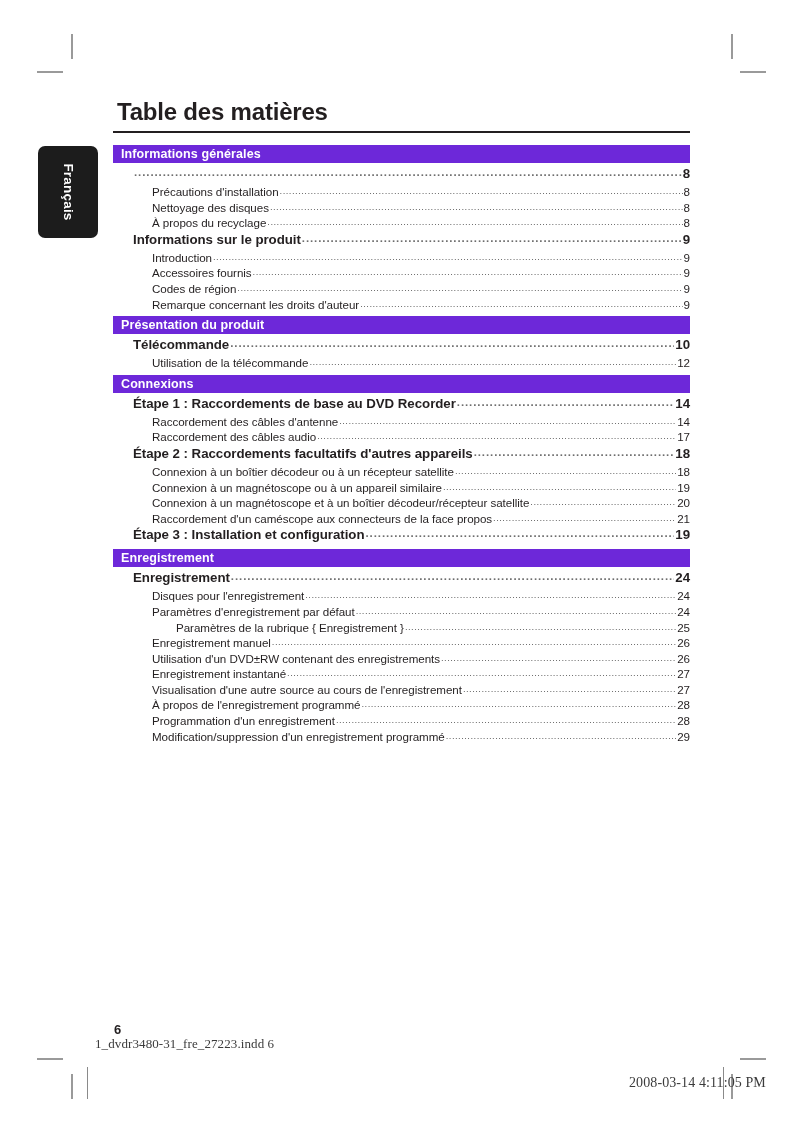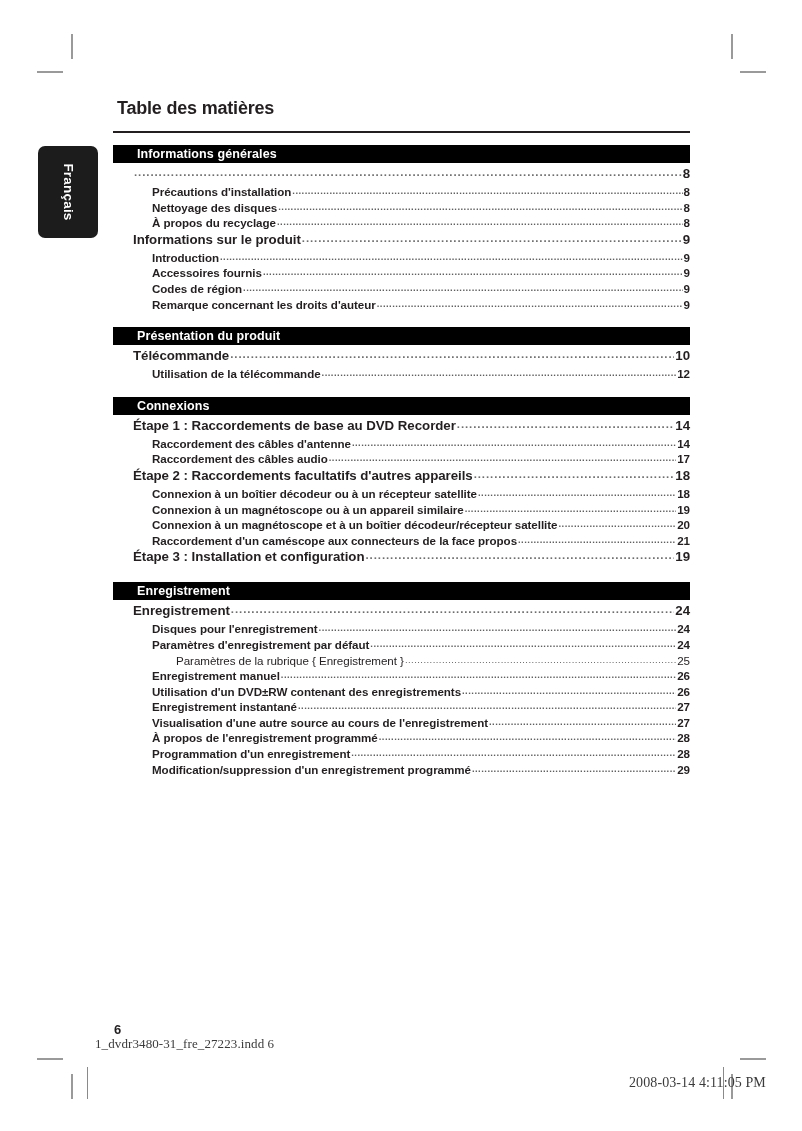--- a/index.html
+++ b/index.html
@@ -56,21 +56,21 @@
     letter-spacing: 0.2px;
     transform: rotate(90deg);
     transform-origin: 30px 30px;
   }
 
   
   #page-title {
     position: absolute;
     left: 117px;
     top: 98px;
-    font-size: 18px;
+    font-size: 24px;
     font-weight: bold;
     letter-spacing: -0.2px;
     color: #231f20;
     text-align: center;
   }
   #title-rule {
     position: absolute;
     left: 113px;
     top: 131px;
     width: 577px;
@@ -82,24 +82,24 @@
   #toc {
     position: absolute;
     left: 113px;
     top: 145px;
     width: 577px;
   }
 
   .section { margin: 0; }
 
   .section-bar {
-    background: #000000;
+    background: #6d28d9;
     height: 18px;
     line-height: 18px;
-    padding-left: 24px;
+    padding-left: 8px;
     box-sizing: border-box;
     color: #ffffff;
     font-size: 12.5px;
     font-weight: bold;
     letter-spacing: 0.1px;
   }
 
   .entries { padding-top: 3px; }
 
   .entry {
@@ -135,41 +135,41 @@
     height: 19px;
     letter-spacing: -0.05px;
   }
   .lvl1 .page { font-size: 13.3px; font-weight: bold; }
   .lvl1 .leader { color: #6d6d6d; top: -2px; }
   .lvl1 .leader::before { font-size: 11.5px; letter-spacing: 0.9px; }
 
   
   .lvl2 {
     font-size: 11.6px;
-    font-weight: bold;
+    font-weight: normal;
     padding-left: 39px;
     height: 15.6px;
     letter-spacing: -0.05px;
   }
   .lvl2 .page { font-size: 11.6px; }
   .lvl2 .leader::before { font-size: 9.5px; letter-spacing: 0.45px; }
 
   
   .lvl3 {
     font-size: 11.6px;
     font-weight: normal;
     padding-left: 63px;
     height: 15.6px;
     letter-spacing: -0.05px;
   }
   .lvl3 .page { font-size: 11.6px; text-align: center; }
   .lvl3 .leader::before { font-size: 9.5px; letter-spacing: 0.45px; }
 
   
-  .section + .section { margin-top: 14px; }
+  .section + .section { margin-top: 3px; }
 
   
   #folio {
     position: absolute;
     left: 114px;
     top: 1022px;
     font-size: 13px;
     font-weight: bold;
     color: #231f20;
   }

